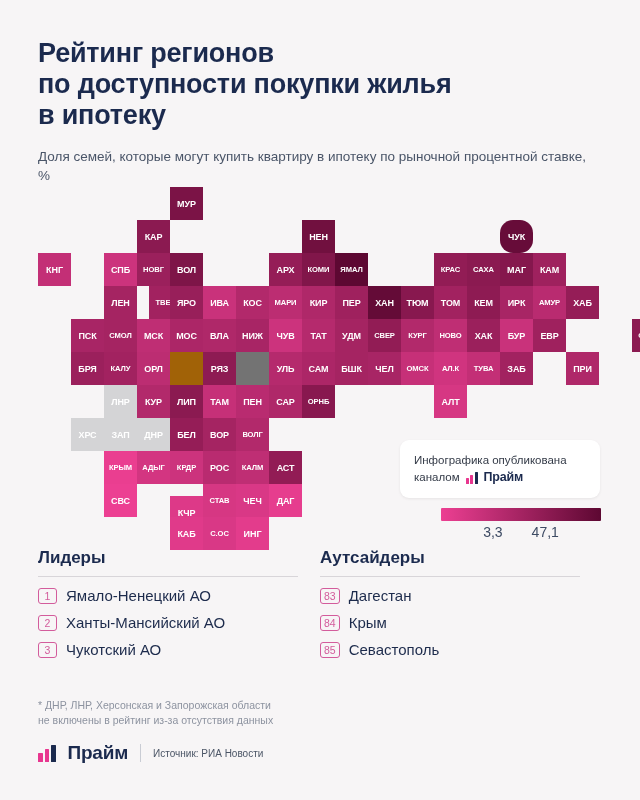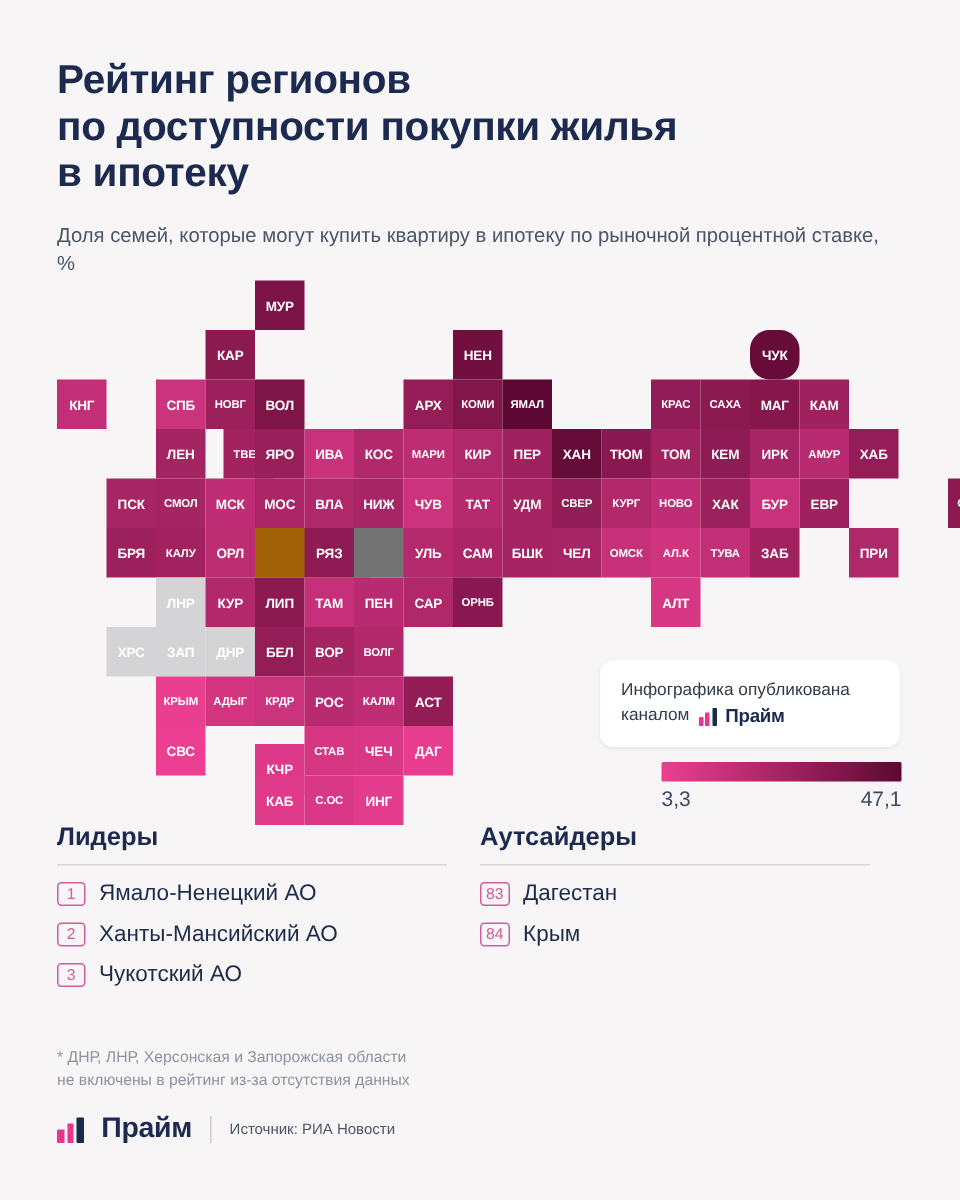--- a/index.html
+++ b/index.html
@@ -55,21 +55,21 @@
   .brand{display:inline-flex;align-items:flex-end;gap:1.5px;height:12px;}
   .brand i{display:block;width:3px;border-radius:0.5px;}
   .brand i.b1{height:6px;background:#e8368f;}
   .brand i.b2{height:9px;background:#e8368f;}
   .brand i.b3{height:12px;background:#1b2a4e;}
   .brand-text{font-weight:bold;color:#1b2a4e;font-size:12.5px;letter-spacing:-0.2px;}
 
   
   .legend{position:absolute;left:441px;top:508px;width:160px;}
   .legend-bar{height:13px;width:160px;border-radius:1px;}
-  .legend-labels{display:flex;justify-content:space-between;margin-top:3px;gap:29px;}
+  .legend-labels{display:flex;justify-content:center;margin-top:3px;gap:29px;}
   .legend-labels span{font-size:14px;color:#3d4a63;}
 
   
   .lists{position:absolute;left:38px;top:548px;width:564px;display:flex;}
   .col{width:50%;}
   .col-head{
     font-size:17px;font-weight:bold;color:#1b2a4e;
     padding-bottom:8px;
   }
   .col-rule{border-top:1px solid #d8d5d9;margin-right:22px;}
@@ -427,20 +427,24 @@
       <div class="col-rule"></div>
       <div id="outsiders-list">
           <div class="row">
             <span class="rank">83</span>
             <span class="rname">Дагестан</span>
           </div>
           <div class="row">
             <span class="rank">84</span>
             <span class="rname">Крым</span>
           </div>
+          <div class="row">
+            <span class="rank">85</span>
+            <span class="rname">Севастополь</span>
+          </div>
         </div>
     </div>
   </div>
 
   <div class="note">
       <div>* ДНР, ЛНР, Херсонская и Запорожская области</div>
       <div>не включены в рейтинг из-за отсутствия данных</div>
     </div>
 
   <div class="footer">

